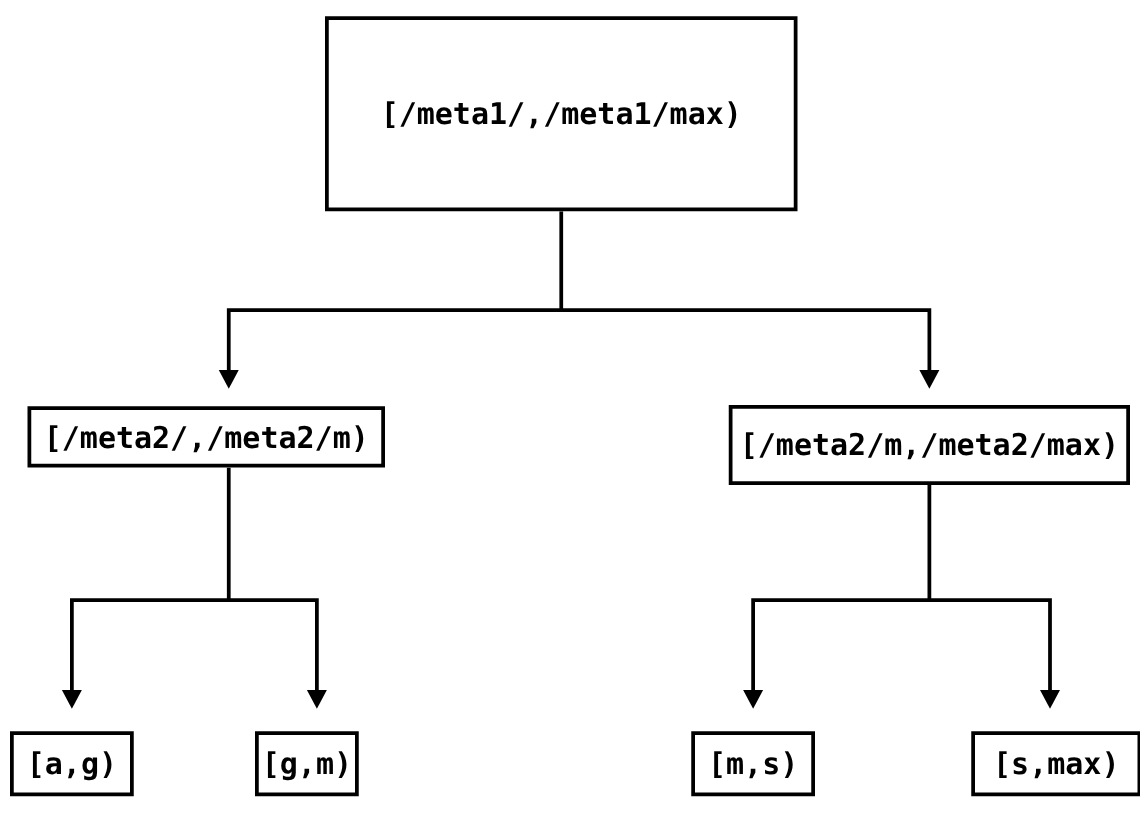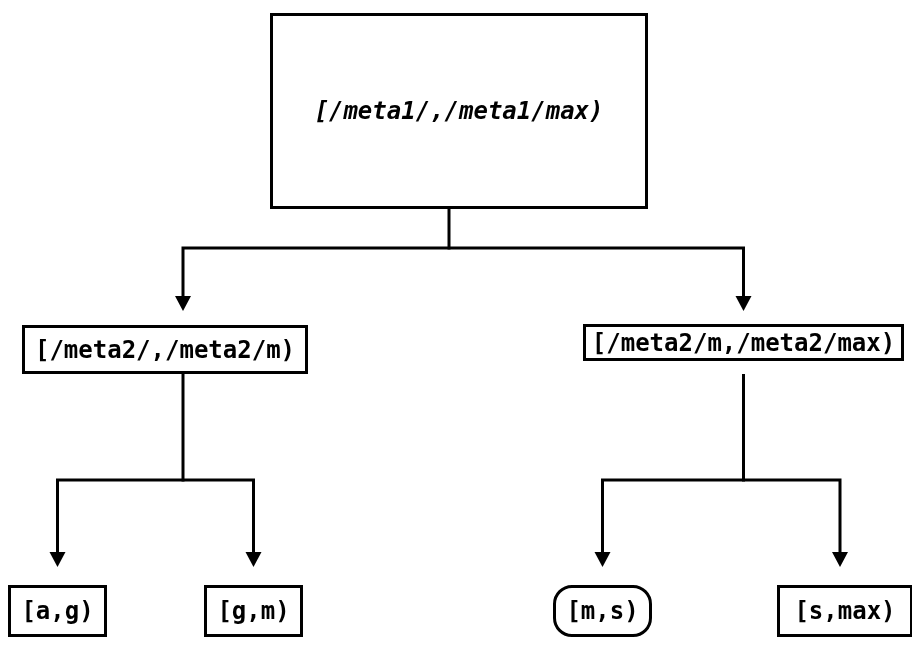--- a/index.html
+++ b/index.html
@@ -39,26 +39,26 @@
     background: #ffffff;
     color: #000000;
     display: flex;
     align-items: center;
     justify-content: center;
     font-size: 24px;
     font-weight: bold;
     white-space: nowrap;
     line-height: 1;
   }
-  .node-root       { left: 270px; top: 13px;  width: 378px; height: 196px; font-style: italic; }
+  .node-root       { left: 260px; top: 13px;  width: 378px; height: 156px; }
   .node-meta2-low  { left: 22px;  top: 325px; width: 286px; height: 49px;  }
-  .node-meta2-high { left: 583px; top: 324px; width: 321px; height: 37px; text-align: center;  }
+  .node-meta2-high { left: 583px; top: 324px; width: 321px; height: 64px; text-align: center;  }
   .node-range-ag   { left: 8px;   top: 585px; width: 99px;  height: 52px;  }
-  .node-range-gm   { left: 204px; top: 585px; width: 99px;  height: 52px;  }
-  .node-range-ms   { left: 553px; top: 585px; width: 99px;  height: 52px; border-radius: 19px;  }
+  .node-range-gm   { left: 204px; top: 585px; width: 83px;  height: 52px;  }
+  .node-range-ms   { left: 553px; top: 585px; width: 99px;  height: 52px;  }
   .node-range-smax { left: 777px; top: 585px; width: 136px; height: 52px;  }
 </style>
 </head>
 <body>
 
 <div class="stage">
 
   <svg class="edges-layer" width="912" height="652" viewBox="0 0 912 652">
 
     <g>

